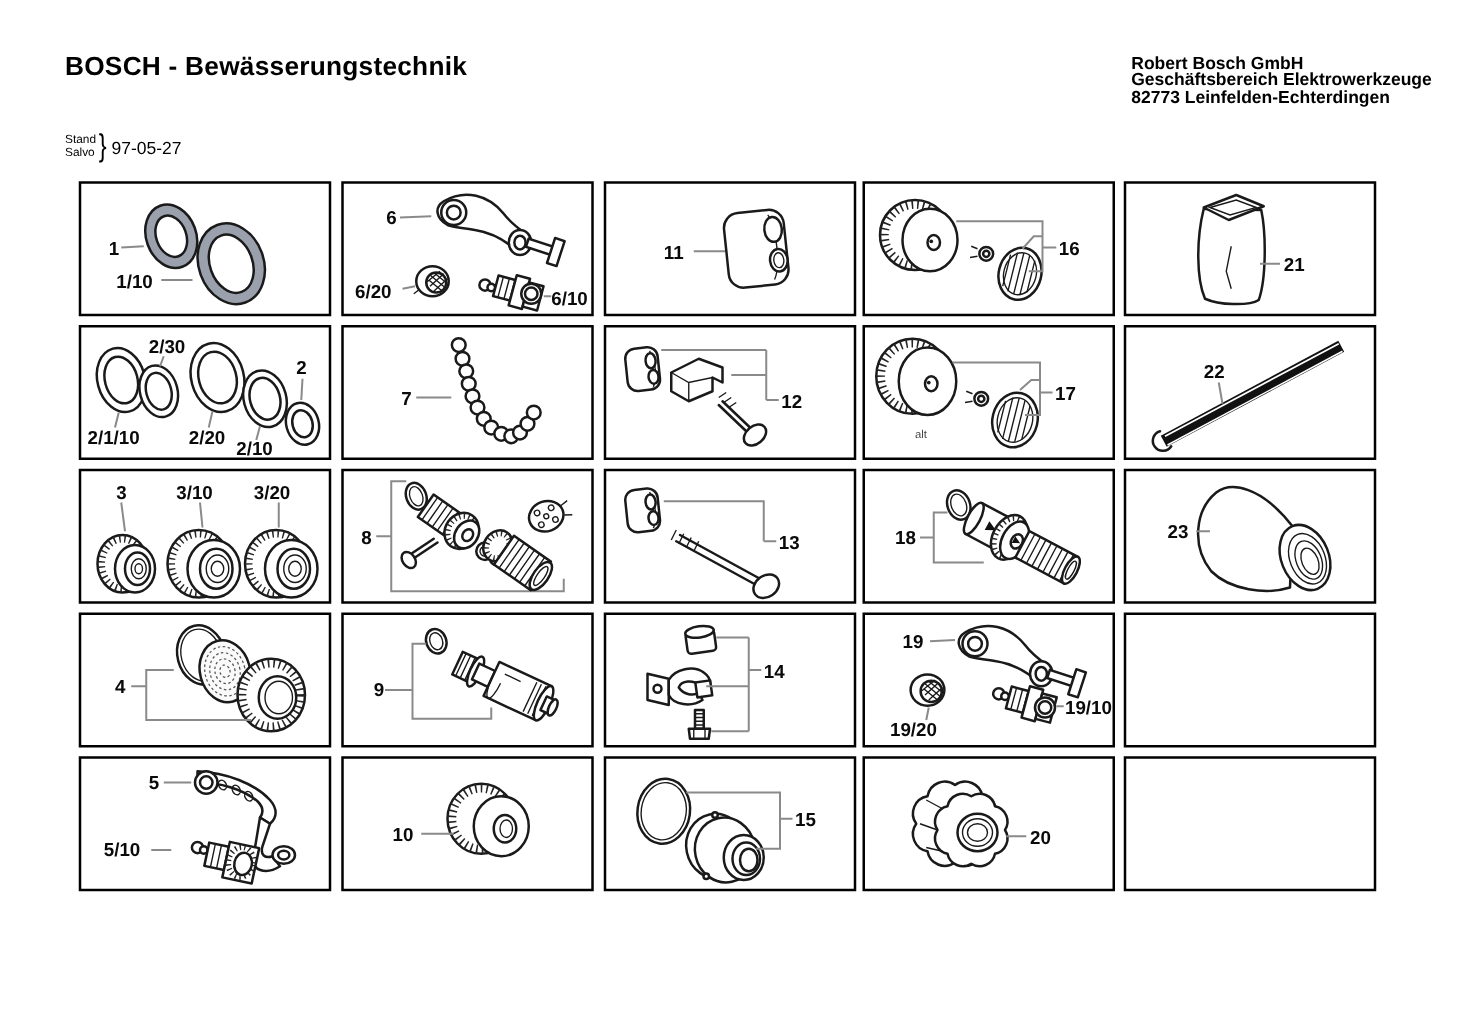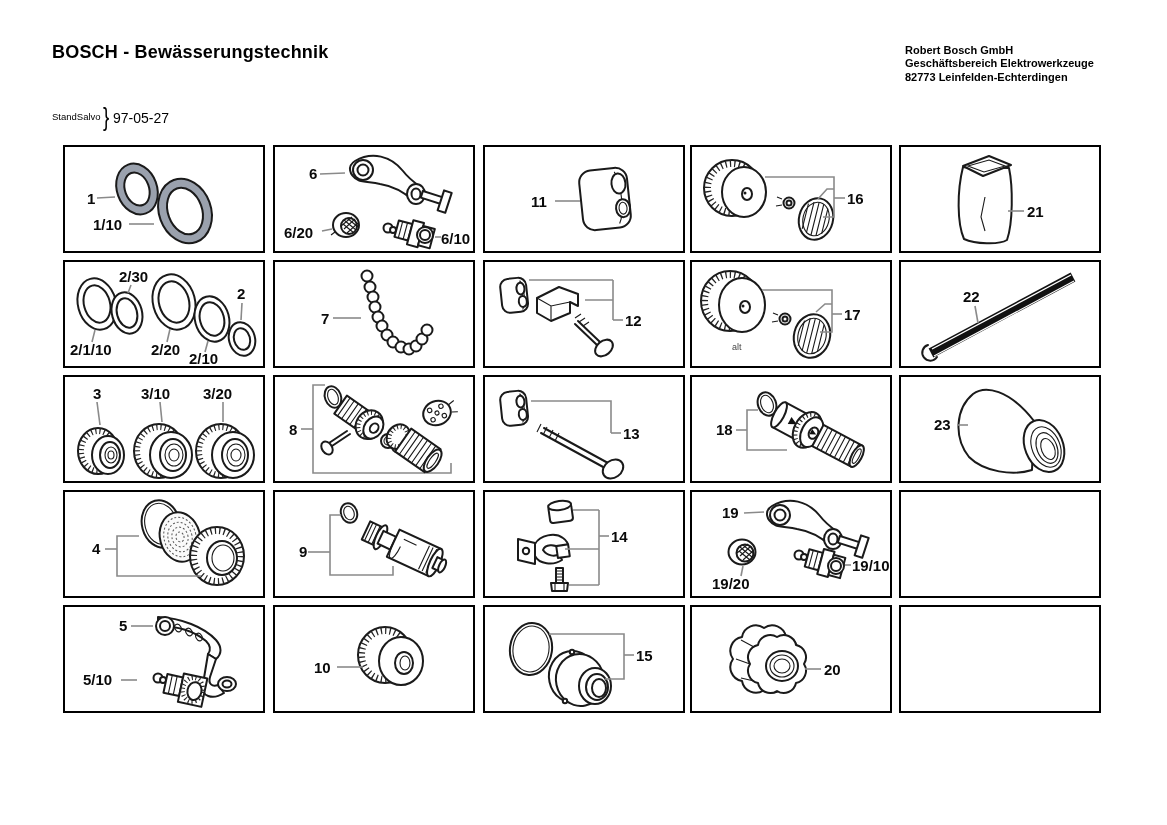--- a/index.html
+++ b/index.html
@@ -1,27 +1,27 @@
 <!DOCTYPE html>
 <html><head>
 <meta charset="utf-8">
 <style>
   html,body{margin:0;padding:0;background:#fff}
   .page{position:relative;width:1167px;height:825px;background:#fff;
         font-family:"Liberation Sans",sans-serif;color:#000;overflow:hidden}
-  .title{position:absolute;left:52px;top:42px;font-size:18px;font-weight:bold;letter-spacing:.2px}
+  .title{position:absolute;left:52px;top:42px;font-size:21px;font-weight:bold;letter-spacing:.2px}
   .typline{position:absolute;left:52px;top:73px;font-size:20px}
   .typline .lbl{font-weight:bold;margin-right:9px}
   .typline .b{font-weight:bold}
   .typline .sp{margin-left:5px}
   .standblk{position:absolute;left:52px;top:103px;display:flex;align-items:center}
-  .standcol{display:flex;font-size:9.5px;line-height:10.5px}
+  .standcol{display:flex;flex-direction:column;font-size:9.5px;line-height:10.5px}
   .brace{font-size:25px;font-weight:400;margin:0 3px 0 1px;transform:scaleX(.75)}
   .dateTxt{font-size:14px}
-  .company{position:absolute;left:905px;top:44px;font-size:11px;font-weight:bold;line-height:13.4px}
+  .company{position:absolute;left:905px;top:44px;font-size:14px;font-weight:bold;line-height:13.4px}
   .footer{position:absolute;left:982px;top:722px;font-size:11px;line-height:14.6px}
   .cell{position:absolute;width:202px;height:108px;border:2px solid #000;box-sizing:border-box;background:#fff}
   .cell svg{display:block}
   svg text{font-family:"Liberation Sans",sans-serif;font-size:15px;font-weight:bold;fill:#0a0a0a}
   svg text.small{font-size:9px;font-weight:normal;fill:#444}
   .s{stroke:#1a1a1a;stroke-width:2;fill:none;stroke-linecap:round;stroke-linejoin:round}
   .sf{stroke:#1a1a1a;stroke-width:2;fill:#fff;stroke-linejoin:round}
   .thin{stroke:#1a1a1a;stroke-width:1.1;fill:none}
   .lead{stroke:#8a8a8a;stroke-width:1.6;fill:none}
 </style>

